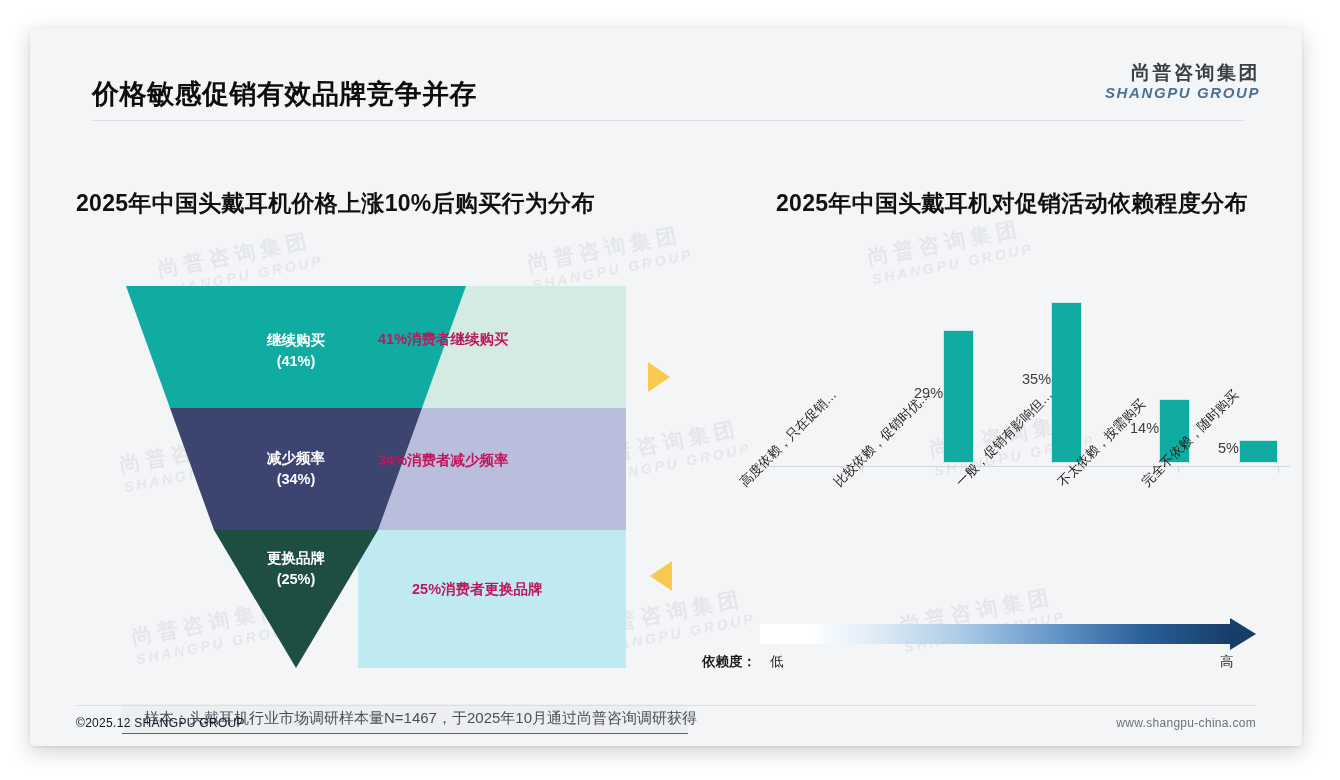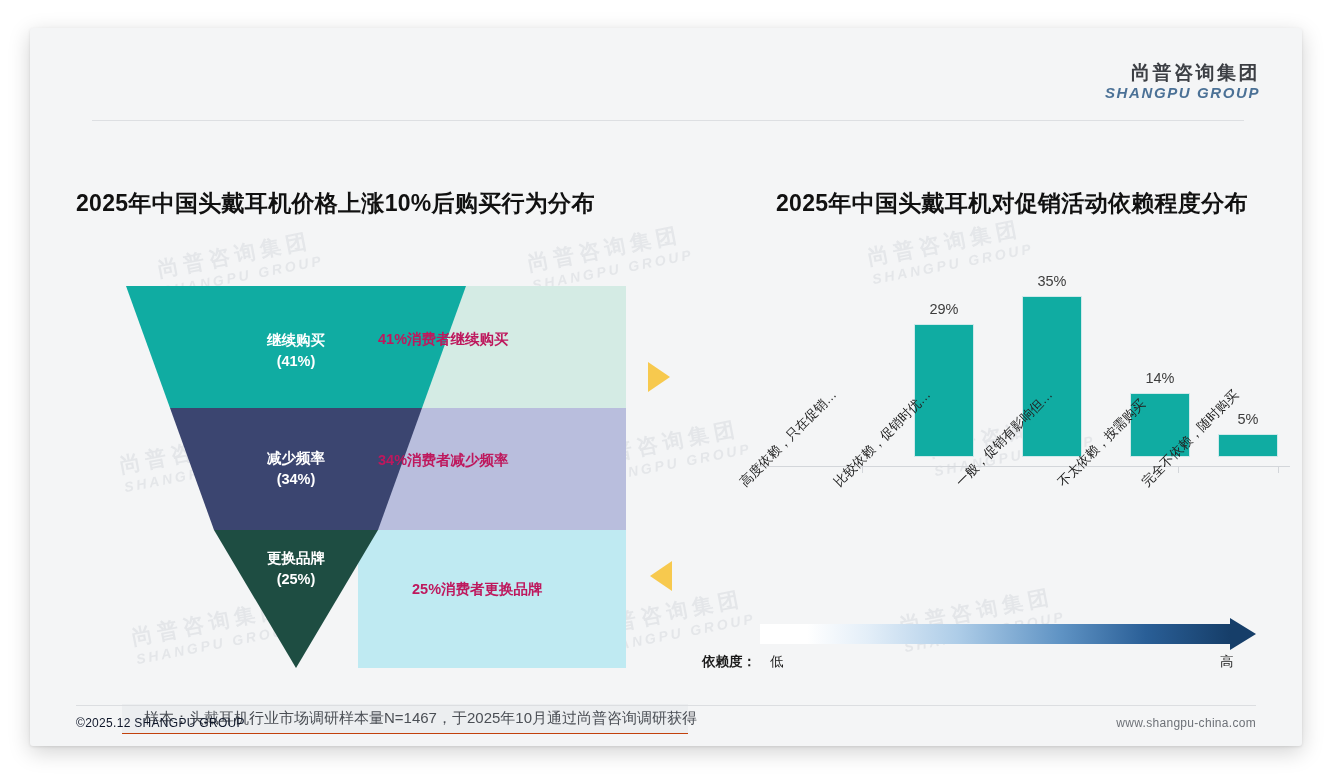--- a/index.html
+++ b/index.html
@@ -99,22 +99,22 @@
   }
 
   
   .bar-wrap { position: absolute; left: 700px; top: 262px; width: 560px; height: 330px; }
   .bars-area { position: absolute; left: 24px; top: 0; width: 536px; height: 176px; }
   .axis-line {
     position: absolute; left: 24px; top: 176px;
     width: 536px; height: 1px; background: #d3d6da;
   }
   .bar-col {
-    position: absolute; bottom: 9px;
-    display: flex; flex-direction: column;
+    position: absolute; bottom: 3px;
+    display: flex; flex-direction: row;
     align-items: center; justify-content: flex-end;
   }
   .bar-val {
     font-size: 14.5px; color: #3d3d3d;
     margin-bottom: 7px; white-space: nowrap;
   }
   .bar-rect {
     width: 100%;
     background: #10aca2;
     border: 1px solid #cfe9ea;
@@ -215,20 +215,21 @@
   <div class="wm" style="left:560px; top:570px;">
     <span class="c">尚普咨询集团</span>
     <span class="e">SHANGPU GROUP</span>
   </div>
   <div class="wm" style="left:870px; top:568px;">
     <span class="c">尚普咨询集团</span>
     <span class="e">SHANGPU GROUP</span>
   </div>
 
   <div class="hdr">
+    <div class="hdr-title">价格敏感促销有效品牌竞争并存</div>
     <div class="logo">
       <div class="logo-cn">尚普咨询集团</div>
       <div class="logo-en">SHANGPU GROUP</div>
     </div>
     <div class="hdr-rule"></div>
   </div>
 
   <div class="panel-title" id="pt-left">2025年中国头戴耳机价格上涨10%后购买行为分布</div>
   <div class="panel-title" id="pt-right">2025年中国头戴耳机对促销活动依赖程度分布</div>
 

